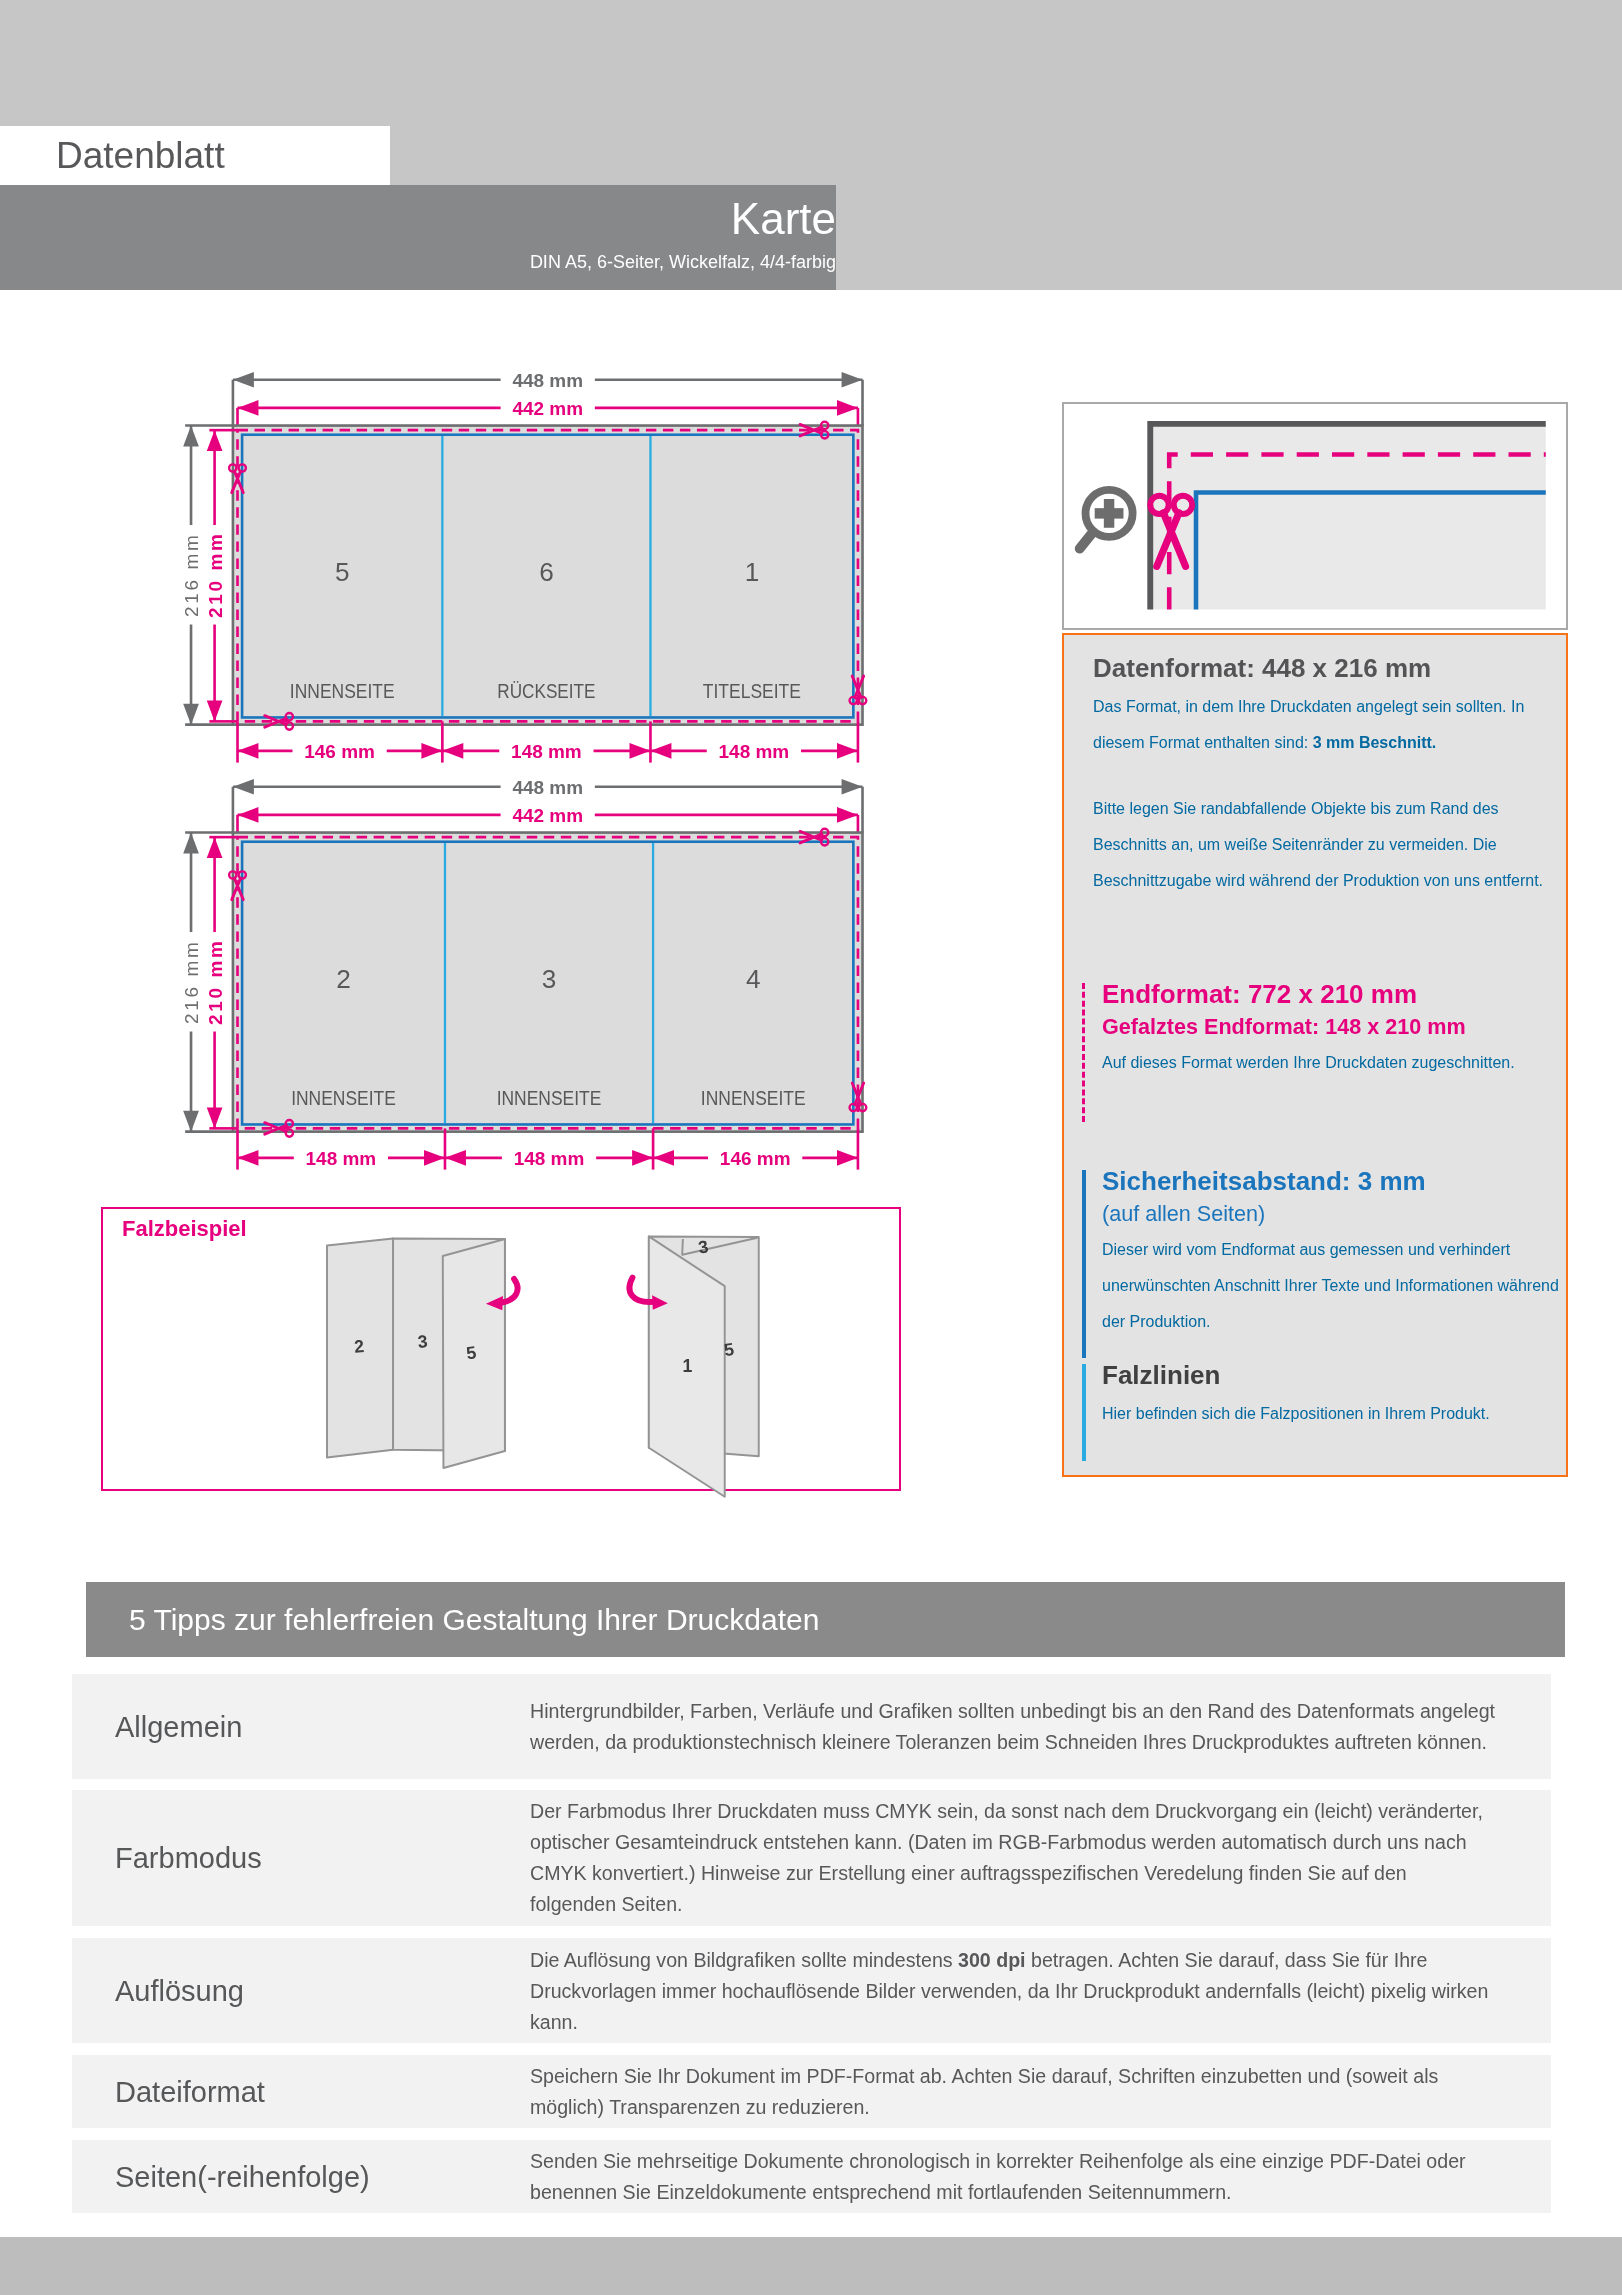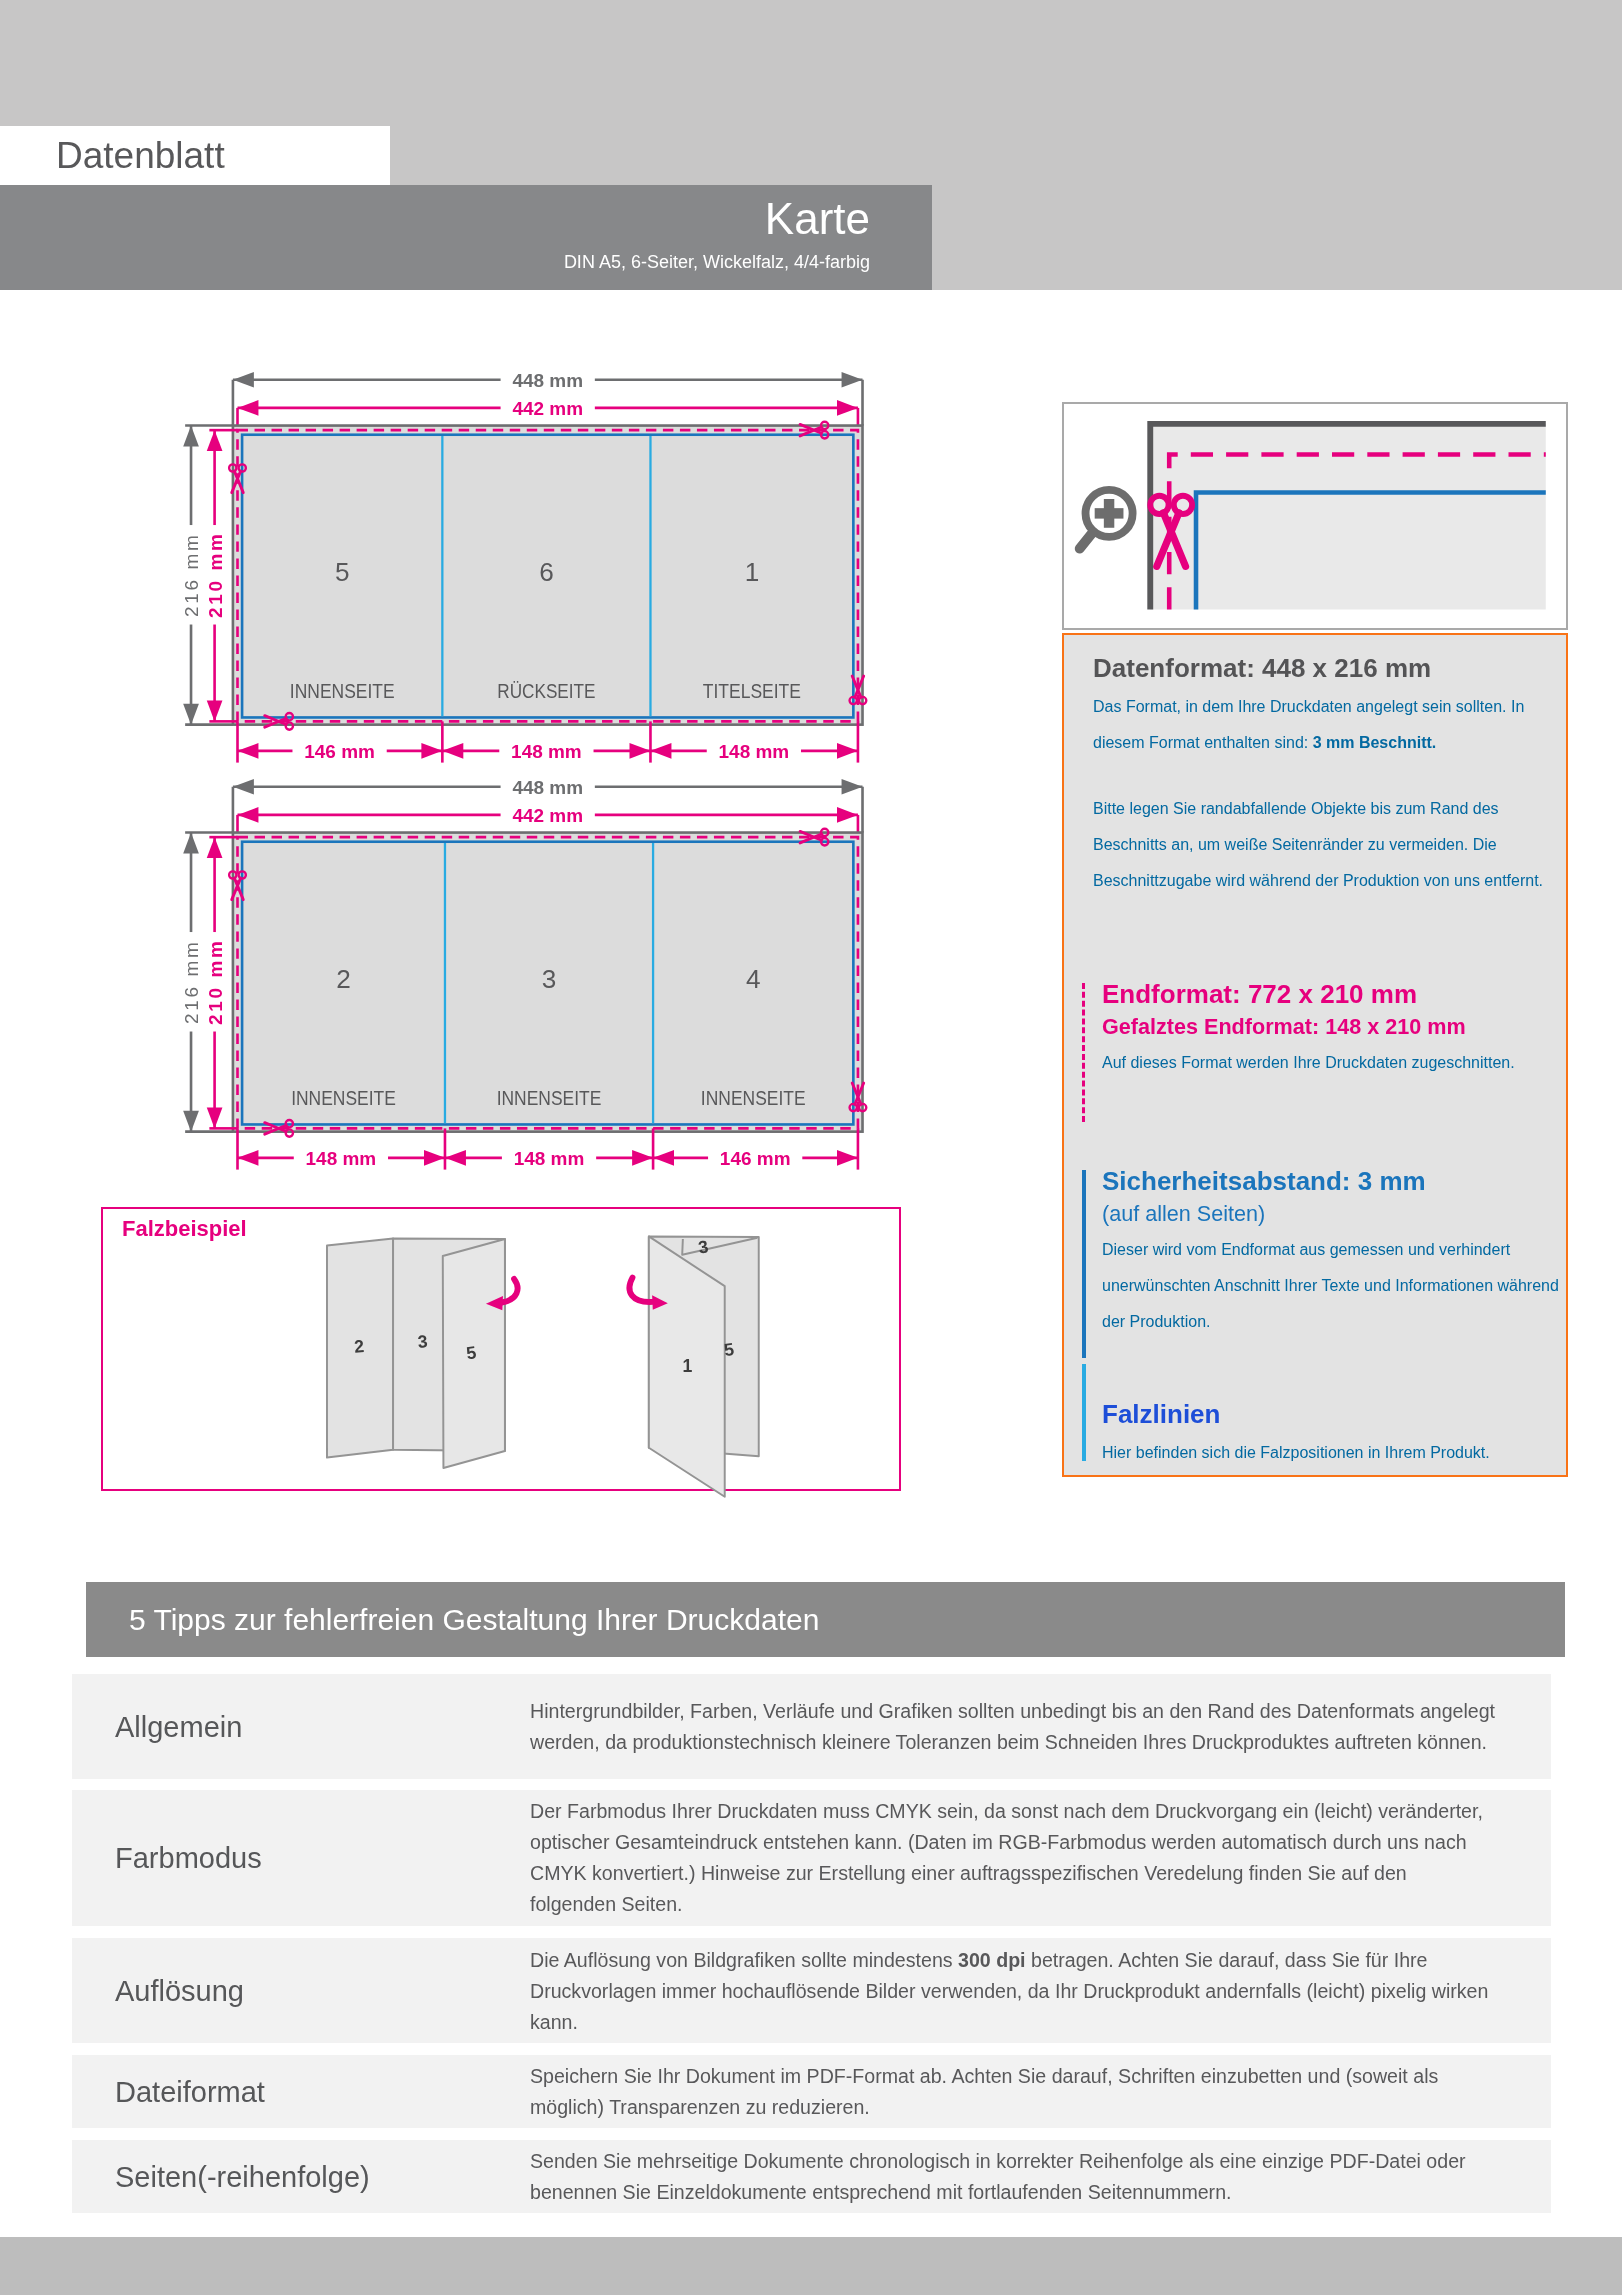--- a/index.html
+++ b/index.html
@@ -4,22 +4,22 @@
 <style>
   * { margin:0; padding:0; box-sizing:border-box; }
   html,body { background:#ffffff; }
   body { font-family:"Liberation Sans", sans-serif; }
   .page { position:relative; width:1623px; height:2295px; background:#ffffff; overflow:hidden; }
 
   
   .hdr-band   { position:absolute; left:0; top:0; width:1623px; height:290px; background:#c7c6c6; }
   .hdr-white  { position:absolute; left:0; top:126px; width:390px; height:60px; background:#ffffff;
                 font-size:37px; color:#58585a; line-height:60px; padding-left:56px; }
-  .hdr-dark   { position:absolute; left:0; top:185px; width:932px; height:105px; background:#87888a;
-                text-align:right; padding-right:62px; padding-top:9.2px; }
+  .hdr-dark   { position:absolute; left:0; top:185px; width:836px; height:105px; background:#87888a;
+                text-align:right; padding-top:9.2px; }
   .hdr-title  { color:#ffffff; font-size:44px; line-height:50px; font-weight:400; }
   .hdr-sub    { color:#ffffff; font-size:18px; line-height:21px; margin-top:7.9px; }
 
   
   .diag { position:absolute; left:157px; width:733px; height:432px; overflow:visible; }
   #diag1 { top:347px; }
   #diag2 { top:754px; }
   .dim-label    { font-size:29px; font-weight:700; fill:#6d6e70; }
   .dim-label-m  { font-size:29px; font-weight:700; fill:#e6007e; }
   .rot-label    { font-size:29px; font-weight:400; fill:#6d6e70; letter-spacing:4px; }
@@ -39,21 +39,21 @@
                 background:#ffffff; border:2.6px solid #a9a9a9; }
   .side-illus-svg { position:absolute; left:1062px; top:402px; width:506px; height:228px; }
   .side-panel { position:absolute; left:1062px; top:633px; width:506px; height:844px;
                 background:#e3e3e3; border:2px solid #f97316; }
   .sblock { position:absolute; width:458px; }
   .sb-title   { font-size:26px; font-weight:700; color:#545456; line-height:31px; }
   .sb-title-m { font-size:26px; font-weight:700; color:#e6007e; line-height:31px; }
   .sb-sub-m   { font-size:21.6px; font-weight:700; color:#e6007e; line-height:27.5px; margin-top:2.6px; }
   .sb-title-b { font-size:26px; font-weight:700; color:#1b75bc; line-height:31px; }
   .sb-sub-b   { font-size:21.6px; font-weight:400; color:#1b75bc; line-height:27.5px; margin-top:2.6px; }
-  .sb-title-c { font-size:26px; font-weight:700; color:#1d4ed8; line-height:31px;margin-top:39px; }
+  .sb-title-c { font-size:26px; font-weight:700; color:#404040; line-height:31px; }
   .sb-body    { font-size:16px; color:#0369a1; line-height:36px; margin-top:5.2px; }
   .rule-dash-m{ position:absolute; left:17.7px; width:0; border-left:3.9px dashed #e6007e; }
   .rule-blue  { position:absolute; left:17.7px; width:3.9px; background:#1b75bc; }
   .rule-cyan  { position:absolute; left:17.7px; width:3.9px; background:#29abe2; }
 
   
   .tips-band { position:absolute; left:72px; top:1582px; width:1479px; height:75px; background:#8a8a8a;margin-left:14px; }
   .tips-band-title { font-size:30px; color:#ffffff; line-height:75px; padding-left:43px; font-weight:400; }
   .tip-row { position:absolute; left:72px; width:1479px; background:#f2f2f2; }
   .tip-label { position:absolute; left:43px; top:50%; transform:translateY(-50%);

